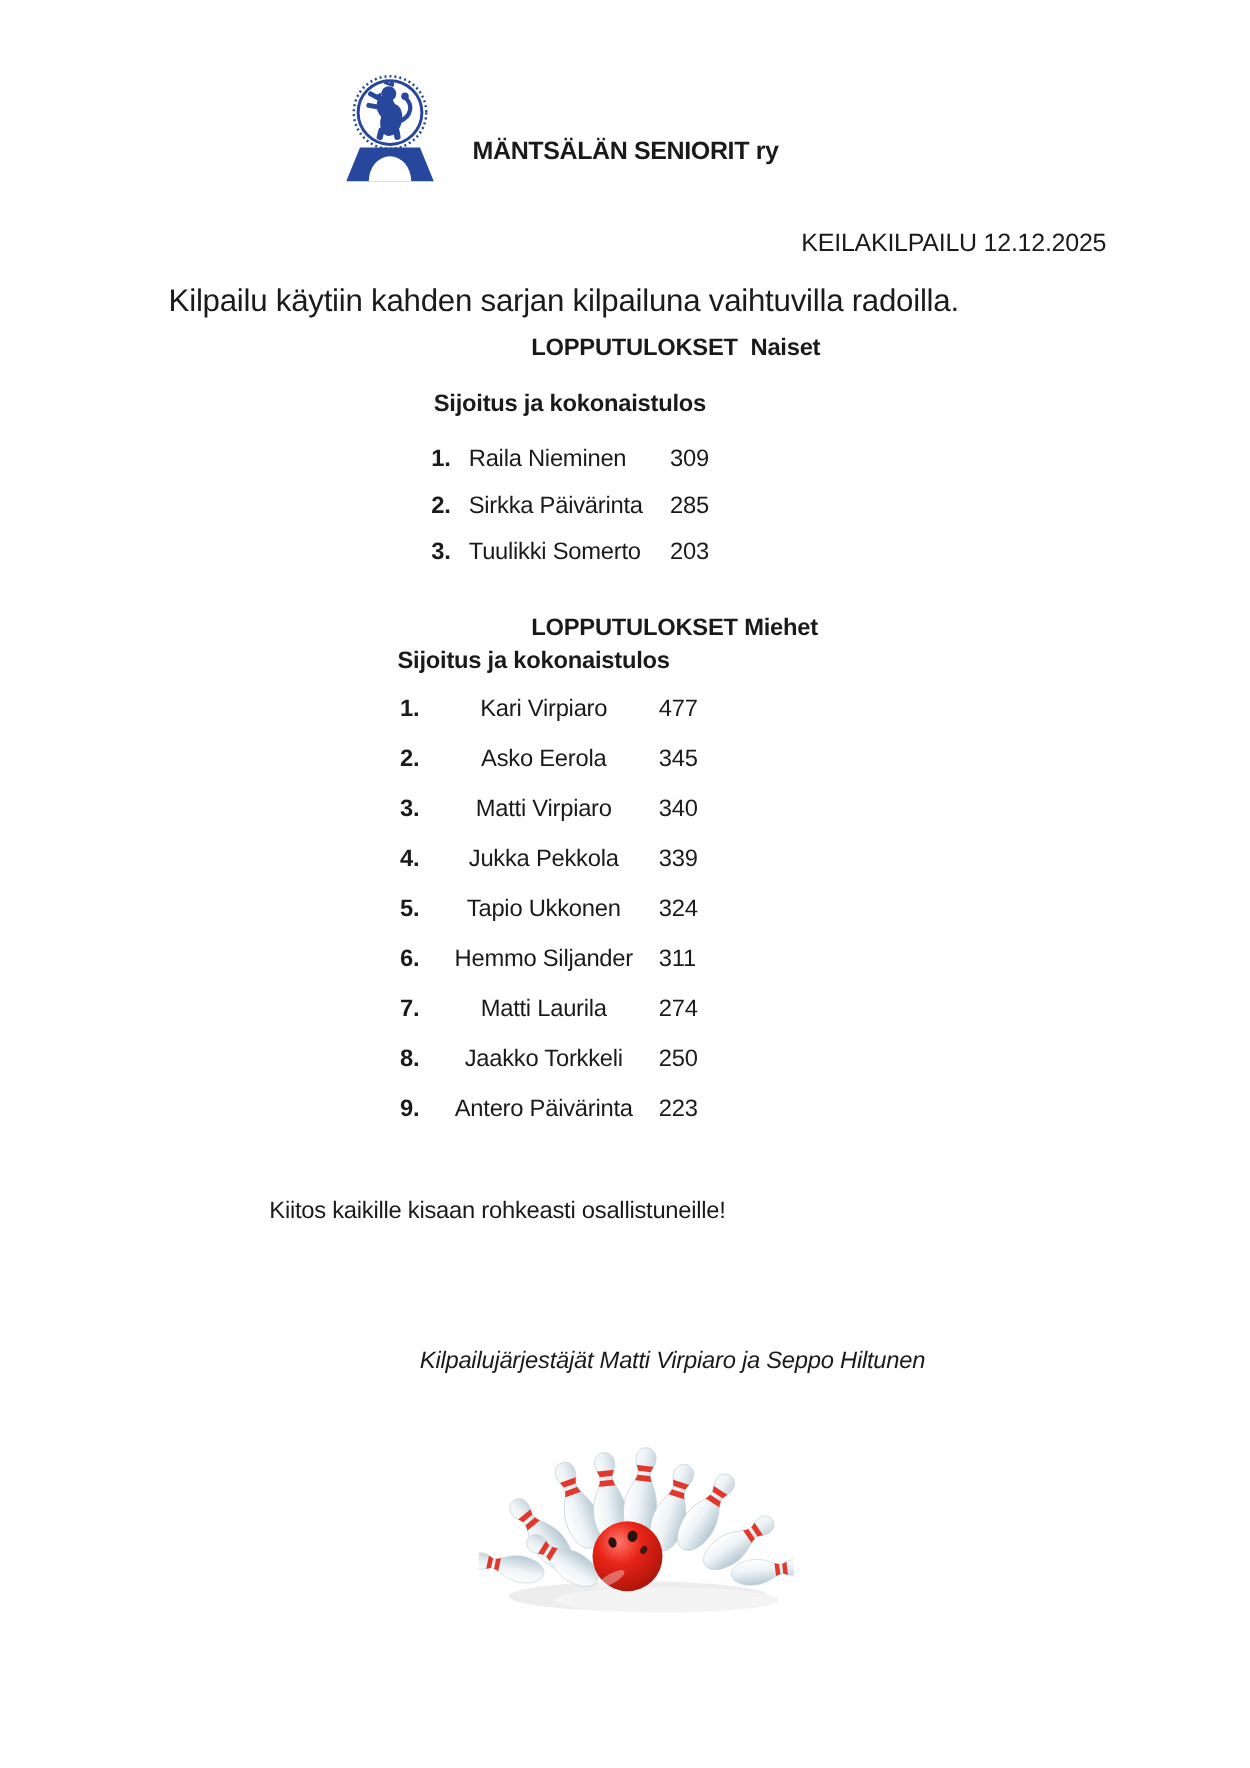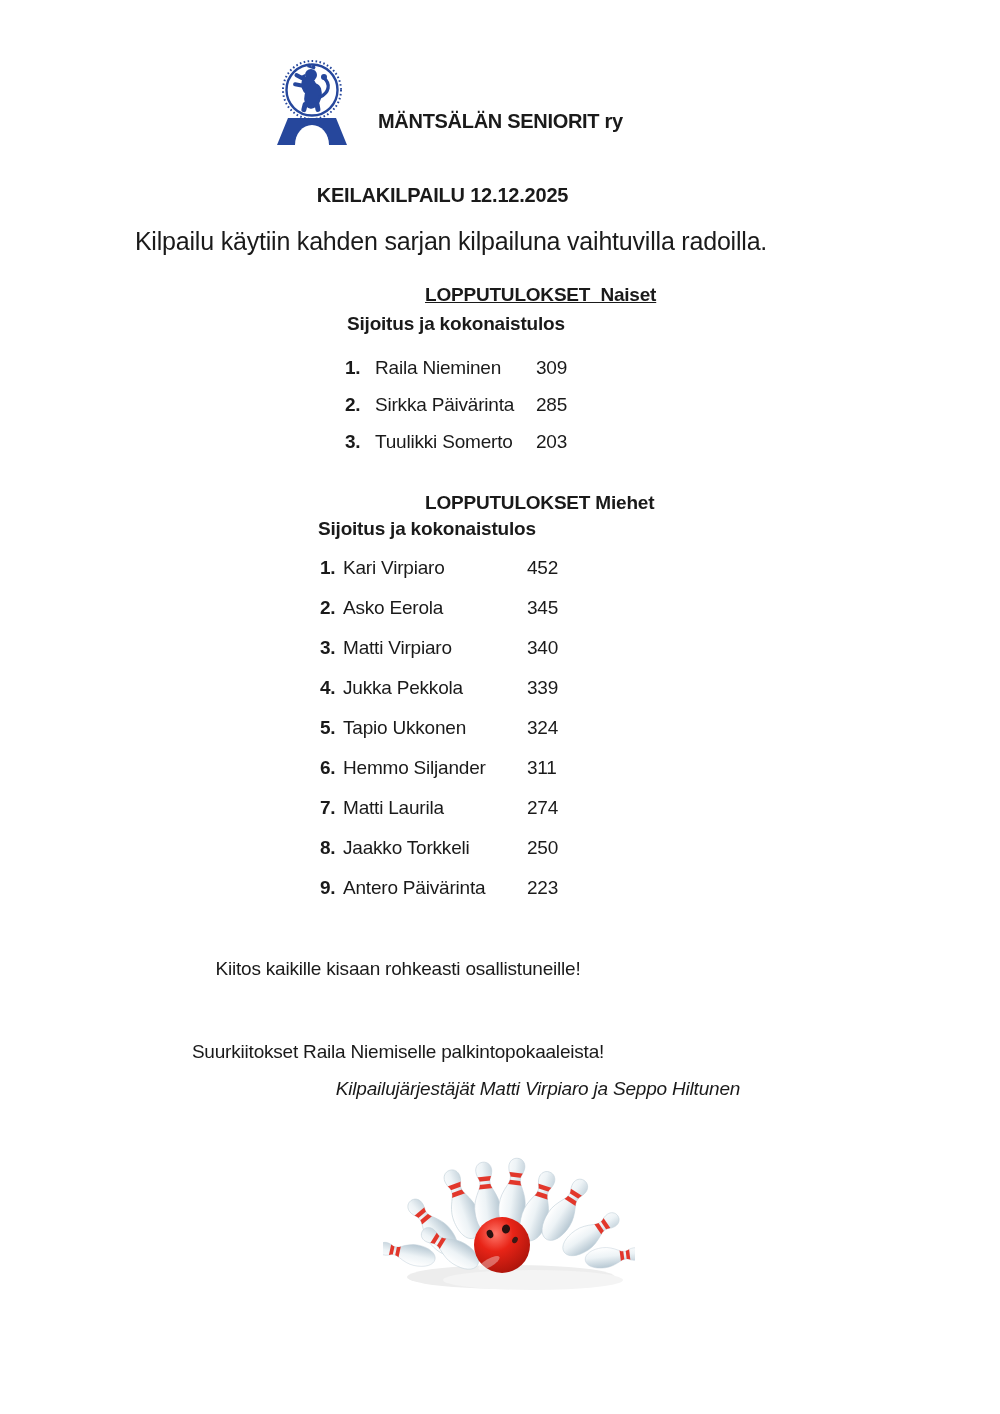--- a/index.html
+++ b/index.html
@@ -7,32 +7,32 @@
     position:relative;
     width:1000px;height:1414px;
     background:#ffffff;
     font-family:"Liberation Sans","DejaVu Sans",sans-serif;
     color:#1a1a1a;
     letter-spacing:-0.2px;
     overflow:hidden;
   }
   .abs{position:absolute;}
   .org-name{left:378px;top:110px;font-size:20px;font-weight:bold;letter-spacing:-0.3px;}
-  .doc-title{left:0;width:885px;top:184px;font-size:20px;font-weight:bold;text-align:center;}
+  .doc-title{left:0;width:885px;top:184px;font-size:20px;font-weight:normal;text-align:right;}
   .doc-subtitle{left:0;width:902px;top:227px;font-size:25px;text-align:center;}
   .sec-heading{font-size:19px;font-weight:bold;white-space:pre;}
   .sec-subheading{font-size:19px;font-weight:bold;}
   .row{display:flex;font-size:19px;white-space:nowrap;}
   .row .rank{font-weight:bold;flex:0 0 auto;}
   .w-row{left:345px;}
   .w-row .rank{width:30px;}
   .w-row .name{width:161px;}
   .m-row{left:320px;}
   .m-row .rank{width:23px;}
-  .m-row .name{width:184px;}
+  .m-row .name{width:184px;text-align:center;}
   .thanks{left:0;width:796px;font-size:19px;text-align:center;}
   .organizers{left:0;width:1000px;font-size:19px;text-align:center;font-style:italic;padding-left:38px;}
   .logo-svg{left:274px;top:53px;}
   .bowling-svg{left:383px;top:1150px;}
 </style>
 </head>
 <body>
 
 <div class="page">
 
@@ -59,21 +59,21 @@
       <path d="M46,44 C55,40 57,31 50,25" fill="none" stroke-width="3.4"></path>
       <circle cx="50" cy="24" r="3" stroke="none"></circle>
     </g>
   </svg>
 
   <div class="abs org-name">MÄNTSÄLÄN SENIORIT ry</div>
 
   <div class="abs doc-title">KEILAKILPAILU 12.12.2025</div>
   <div class="abs doc-subtitle">Kilpailu käytiin kahden sarjan kilpailuna vaihtuvilla radoilla.</div>
 
-  <div class="abs sec-heading" style="left:425px;top:284px;text-decoration:underline;">LOPPUTULOKSET  Naiset</div>
+  <div class="abs sec-heading" style="left:425px;top:268px;">LOPPUTULOKSET  Naiset</div>
   <div class="abs sec-subheading" style="left:347px;top:313px;">Sijoitus ja kokonaistulos</div>
 
   <div class="abs row w-row" style="top:357px;">
     <span class="rank">1.</span>
     <span class="name">Raila Nieminen</span>
     <span class="score">309</span>
   </div>
   <div class="abs row w-row" style="top:394px;">
     <span class="rank">2.</span>
     <span class="name">Sirkka Päivärinta</span>
@@ -84,21 +84,21 @@
     <span class="name">Tuulikki Somerto</span>
     <span class="score">203</span>
   </div>
 
   <div class="abs sec-heading" style="left:425px;top:480px;margin-top:12px;">LOPPUTULOKSET Miehet</div>
   <div class="abs sec-subheading" style="left:318px;top:518px;">Sijoitus ja kokonaistulos</div>
 
   <div class="abs row m-row" style="top:557px;">
     <span class="rank">1.</span>
     <span class="name">Kari Virpiaro</span>
-    <span class="score">452</span>
+    <span class="score">477</span>
   </div>
   <div class="abs row m-row" style="top:597px;">
     <span class="rank">2.</span>
     <span class="name">Asko Eerola</span>
     <span class="score">345</span>
   </div>
   <div class="abs row m-row" style="top:637px;">
     <span class="rank">3.</span>
     <span class="name">Matti Virpiaro</span>
     <span class="score">340</span>
@@ -128,21 +128,20 @@
     <span class="name">Jaakko Torkkeli</span>
     <span class="score">250</span>
   </div>
   <div class="abs row m-row" style="top:877px;">
     <span class="rank">9.</span>
     <span class="name">Antero Päivärinta</span>
     <span class="score">223</span>
   </div>
 
   <div class="abs thanks" style="top:958px;">Kiitos kaikille kisaan rohkeasti osallistuneille!</div>
-  <div class="abs thanks" style="top:1041px;">Suurkiitokset Raila Niemiselle palkintopokaaleista!</div>
   <div class="abs organizers" style="top:1078px;">Kilpailujärjestäjät Matti Virpiaro ja Seppo Hiltunen</div>
 
   <svg class="abs bowling-svg" width="252" height="148" viewBox="0 0 252 148">
     <defs>
       <linearGradient id="pinG" x1="0" y1="0" x2="1" y2="0">
         <stop offset="0" stop-color="#ffffff"></stop>
         <stop offset="0.45" stop-color="#edf3f6"></stop>
         <stop offset="1" stop-color="#b7c8d3"></stop>
       </linearGradient>
       <radialGradient id="ballG" cx="0.38" cy="0.3" r="0.9">

